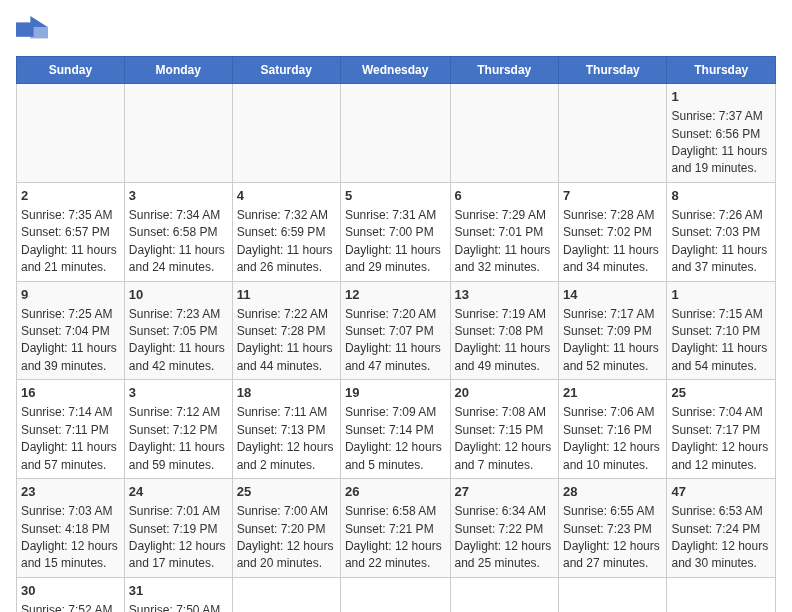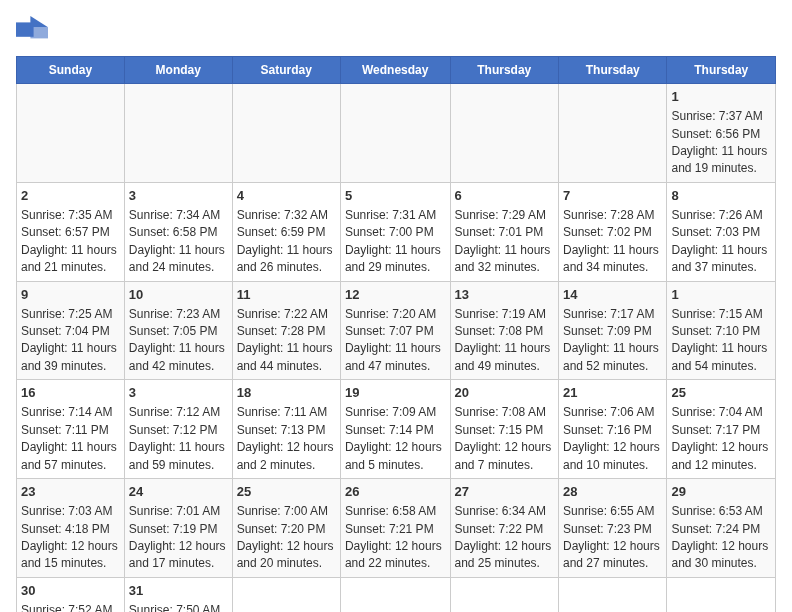--- a/index.html
+++ b/index.html
@@ -301,21 +301,21 @@
 Sunset: 7:22 PM
 Daylight: 12 hours and 25 minutes.</div>
         </td>
         <td>
           <span class="day-number">28</span>
           <div class="day-info">Sunrise: 6:55 AM
 Sunset: 7:23 PM
 Daylight: 12 hours and 27 minutes.</div>
         </td>
         <td>
-          <span class="day-number">29</span>
+          <span class="day-number">47</span>
           <div class="day-info">Sunrise: 6:53 AM
 Sunset: 7:24 PM
 Daylight: 12 hours and 30 minutes.</div>
         </td>
       </tr>
       <tr>
         <td>
           <span class="day-number">30</span>
           <div class="day-info">Sunrise: 7:52 AM
 Sunset: 8:25 PM

